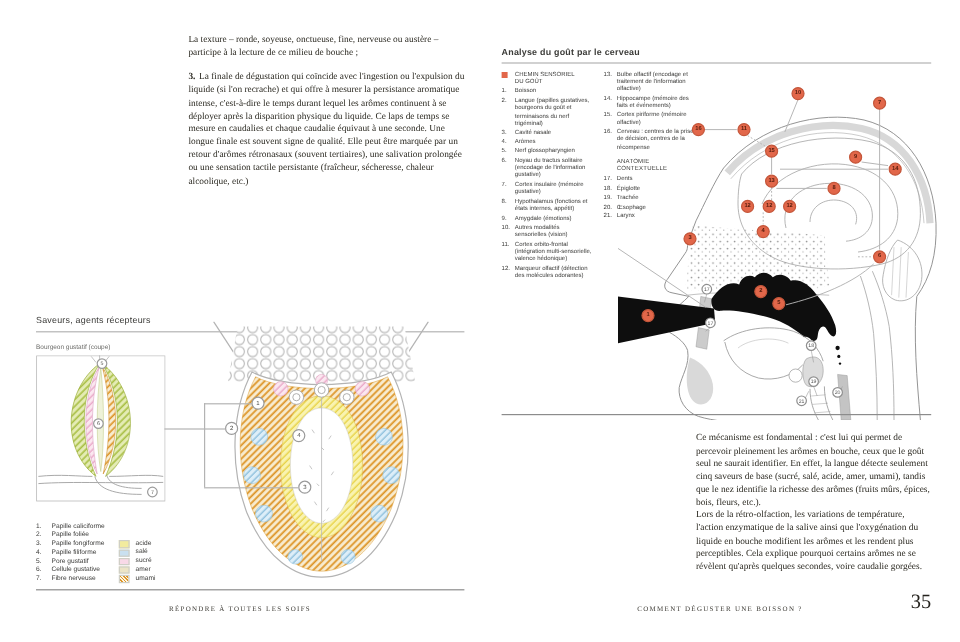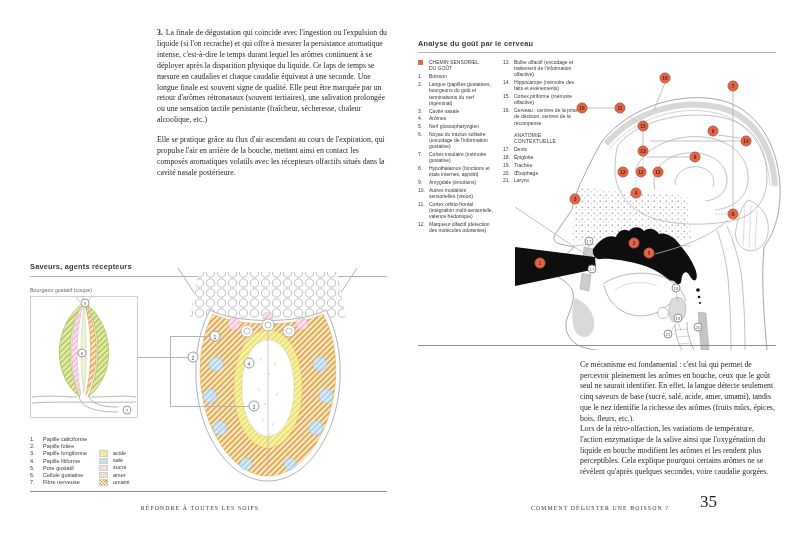--- a/index.html
+++ b/index.html
@@ -52,25 +52,25 @@
             border:0.8px solid #9a9a9a;display:flex;align-items:center;justify-content:center;
             font-size:5px;color:#4a4a46;transform:translate(-50%,-50%);box-sizing:border-box;}
   .lline{position:absolute;background:#b3b3b3;}
 </style>
 </head>
 <body>
 
 <div id="spread">
 
   <div id="left-text" class="body-text" style="left:157px;top:28px;width:233px;">
+    <p>La texture – ronde, soyeuse, onctueuse, fine, nerveuse ou austère – participe à la lecture de ce milieu de bouche ;</p>
     <p><span class="p-num">3.</span><span>La finale de dégustation qui coïncide avec l'ingestion ou l'expulsion du liquide (si l'on recrache) et qui offre à mesurer la persistance aromatique intense, c'est-à-dire le temps durant lequel les arômes continuent à se déployer après la disparition physique du liquide. Ce laps de temps se mesure en caudalies et chaque caudalie équivaut à une seconde. Une longue finale est souvent signe de qualité. Elle peut être marquée par un retour d'arômes rétronasaux (souvent tertiaires), une salivation prolongée ou une sensation tactile persistante (fraîcheur, sécheresse, chaleur alcoolique, etc.)</span></p>
-    <p>Elle se pratique grâce au flux d'air ascendant au cours de l'expiration, qui propulse l'air en arrière de la bouche, mettant ainsi en contact les composés aromatiques volatils avec les récepteurs olfactifs situés dans la cavité nasale postérieure.</p>
   </div>
 
-  <div class="fig-title" style="left:30px;top:262px;font-weight:bold;">Saveurs, agents récepteurs</div>
+  <div class="fig-title" style="left:30px;top:262px;">Saveurs, agents récepteurs</div>
   <div class="rule" style="left:30px;top:276px;width:357px;"></div>
   <div class="fig-sub" style="left:30px;top:287px;">Bourgeon gustatif (coupe)</div>
 
   <div class="abs" id="bud-wrap" style="left:30px;top:296px;width:108px;height:126px;">
     <svg viewBox="0 0 108 126" width="108" height="126">
       <defs>
         <pattern id="hG" patternUnits="userSpaceOnUse" width="4" height="4" patternTransform="rotate(45)">
           <rect width="4" height="4" fill="#e5ecb6"></rect>
             <path d="M1,0 L1,4" stroke="#a9bf45" stroke-width="1.4"></path>
         </pattern>
@@ -581,15 +581,15 @@
   </div>
 
   <div class="rule" style="left:418px;top:345px;width:358px;background:#8c8c8c;"></div>
 
   <div class="body-text" style="left:580px;top:360px;width:198px;line-height:10.7px;">
     <p class="mb0">Ce mécanisme est fondamental : c'est lui qui permet de percevoir pleinement les arômes en bouche, ceux que le goût seul ne saurait identifier. En effet, la langue détecte seulement cinq saveurs de base (sucré, salé, acide, amer, umami), tandis que le nez identifie la richesse des arômes (fruits mûrs, épices, bois, fleurs, etc.).</p>
     <p>Lors de la rétro-olfaction, les variations de température, l'action enzymatique de la salive ainsi que l'oxygénation du liquide en bouche modifient les arômes et les rendent plus perceptibles. Cela explique pourquoi certains arômes ne se révèlent qu'après quelques secondes, voire caudalie gorgées.</p>
   </div>
 
   <div class="running" style="left:400px;top:505px;width:400px;">COMMENT DÉGUSTER UNE BOISSON ?</div>
-  <div class="pagenum" style="left:700px;top:492px;width:76px;">35</div>
+  <div class="pagenum" style="left:700px;top:492px;width:76px;text-align:right;">35</div>
 
 </div>
 
 </body></html>

